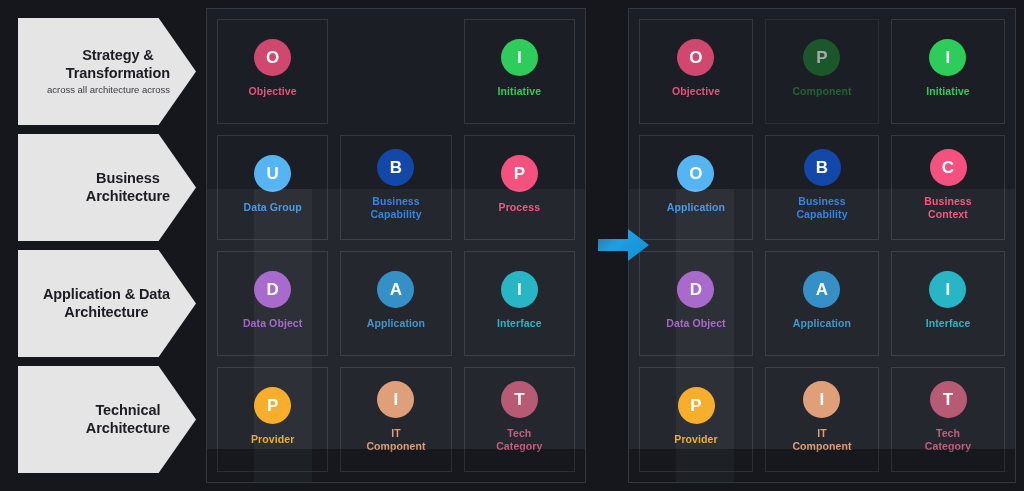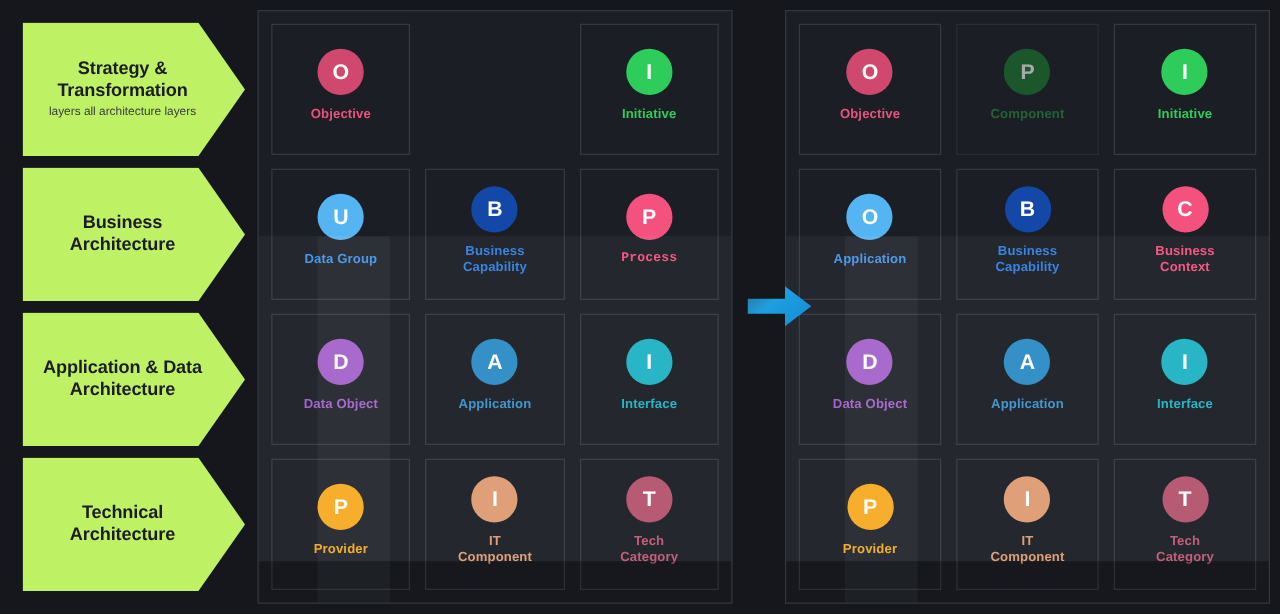--- a/index.html
+++ b/index.html
@@ -29,24 +29,24 @@
     height: 455px;
     display: flex;
     flex-direction: column;
     gap: 9px;
     z-index: 6;
   }
 
   .layer-label {
     position: relative;
     flex: 1 1 0;
-    background: #bef264;
+    background: #e5e5e5;
     display: flex;
     flex-direction: column;
-    align-items: center;
+    align-items: flex-end;
     justify-content: center;
     text-align: center;
     padding: 4px 26px 4px 8px;
     -webkit-clip-path: polygon(0 0, 79% 0, 100% 50%, 79% 100%, 0 100%);
     clip-path: polygon(0 0, 79% 0, 100% 50%, 79% 100%, 0 100%);
   }
 
   .layer-label-title {
     color: #1c1c22;
     font-size: 14.5px;
@@ -170,21 +170,21 @@
 </head>
 <body>
 
 <div id="stage">
 
   <div id="label-column">
 
     <div class="layer-label">
       <div class="layer-label-title">Strategy &amp;
 Transformation</div>
-      <div class="layer-label-sub">layers all architecture layers</div>
+      <div class="layer-label-sub">across all architecture across</div>
     </div>
 
     <div class="layer-label">
       <div class="layer-label-title">Business
 Architecture</div>
 
     </div>
 
     <div class="layer-label">
       <div class="layer-label-title">Application &amp; Data
@@ -227,21 +227,21 @@
         <div class="cell">
           <div class="cell-inner">
             <div class="badge" style="background: rgb(19, 72, 168);">B</div>
             <div class="cell-label" style="color: rgb(47, 127, 224);">Business
 Capability</div>
           </div>
         </div>
         <div class="cell">
           <div class="cell-inner">
             <div class="badge" style="background: rgb(244, 81, 126);">P</div>
-            <div class="cell-label" style="color: rgb(244, 81, 126); font-family: Liberation Mono, monospace;">Process</div>
+            <div class="cell-label" style="color: rgb(244, 81, 126);">Process</div>
           </div>
         </div>
         <div class="cell">
           <div class="cell-inner">
             <div class="badge" style="background: rgb(163, 94, 201);">D</div>
             <div class="cell-label" style="color: rgb(163, 94, 201);">Data Object</div>
           </div>
         </div>
         <div class="cell">
           <div class="cell-inner">

